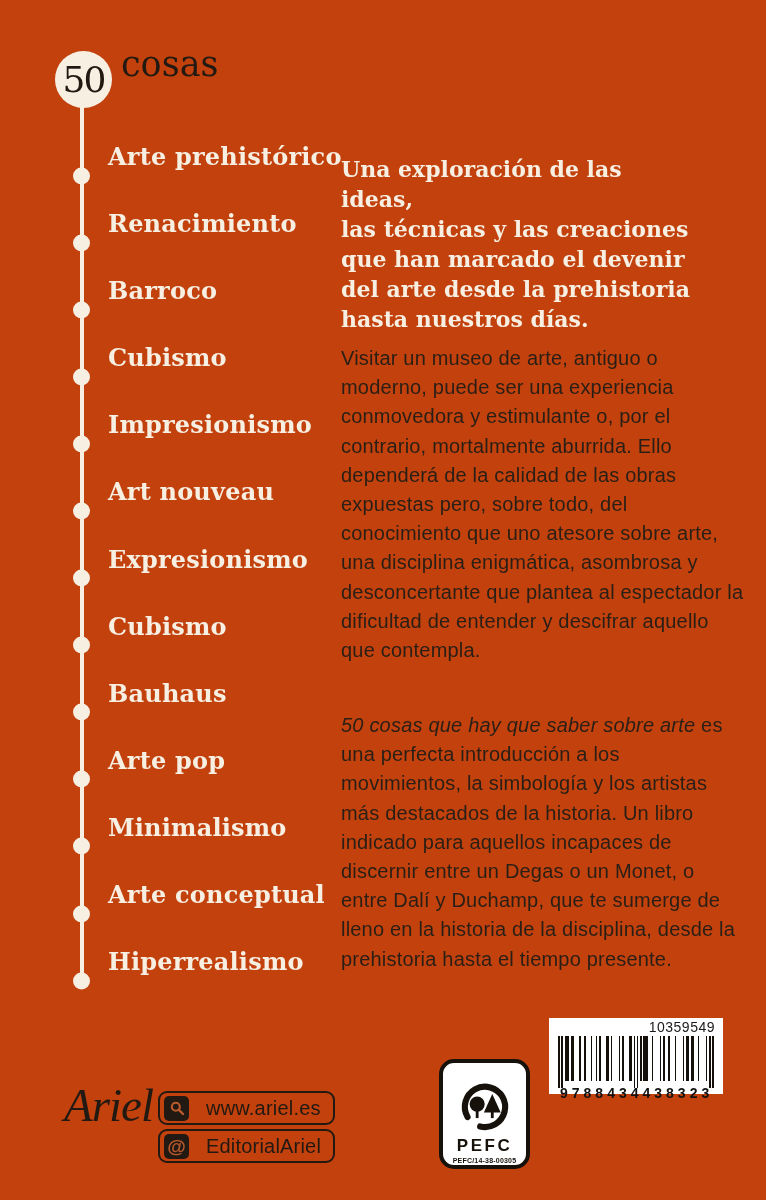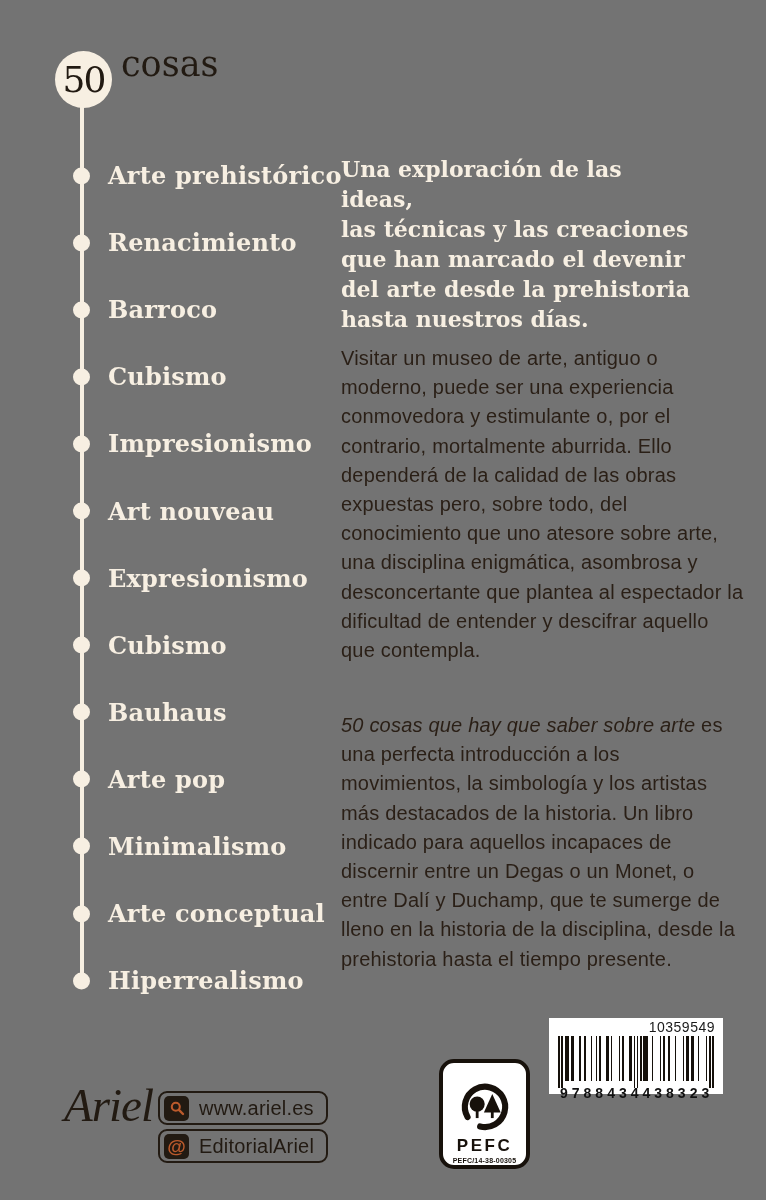--- a/index.html
+++ b/index.html
@@ -1,18 +1,18 @@
 <!DOCTYPE html>
 <html><head>
 <meta charset="utf-8">
 <style>
   html,body { margin:0; padding:0; }
   .page {
     position:relative; width:766px; height:1200px; overflow:hidden;
-    background:#737373;
+    background:#c2410c;
     font-family:"Liberation Sans", sans-serif;
   }
   
   .brand-circle {
     position:absolute; left:55px; top:51px; width:57px; height:57px;
     background:#F7EFE2; border-radius:50%;
     display:flex; align-items:center; justify-content:center;
   }
   .brand-number {
     font-family:"DejaVu Serif", serif; font-size:36px; color:#221A12; letter-spacing:-2px;
@@ -20,21 +20,21 @@
   .brand-word {
     position:absolute; left:121px; top:44px;
     font-family:"DejaVu Serif", serif; font-size:35px; color:#221A12;
   }
   
   .timeline-line {
     position:absolute; left:80px; top:105px; width:3.5px; height:880px;
     background:#F7EFE2;
   }
   ul.timeline { position:absolute; left:0; top:142px; margin:0; padding:0; list-style:none; }
-  ul.timeline li { position:relative; height:67.1px; display:flex; align-items:center; padding-left:108px; }
+  ul.timeline li { position:relative; height:67.1px; display:flex; padding-left:108px; }
   .dot {
     position:absolute; left:73px; top:50%; transform:translateY(-50%);
     width:17px; height:17px; border-radius:50%; background:#F7EFE2;
   }
   .tl-label {
     font-family:"DejaVu Serif", serif; font-weight:700; font-size:24px;
     color:#F7EFE2; letter-spacing:0.2px; white-space:nowrap;
   }
   
   .lead {
@@ -50,21 +50,21 @@
   .par2 { top:711px; }
   .par2 em { font-style:italic; }
   
   .publisher {
     position:absolute; left:64px; top:1078px;
     font-family:"Liberation Serif", serif; font-style:italic; font-size:47px;
     color:#221A12; letter-spacing:-1px;
   }
   .badge {
     position:absolute; left:158px; height:34px; box-sizing:border-box;
-    display:flex; align-items:center; gap:10px; width:max-content;
+    display:flex; align-items:center; gap:17px; width:max-content;
     border:2.5px solid #221A12; border-radius:9px; padding:0 12px 0 4px;
   }
   .badge.web { top:1091px; }
   .badge.social { top:1129px; }
   .badge-icon {
     width:25px; height:25px; border-radius:5px; background:#221A12;
     display:flex; align-items:center; justify-content:center; flex:0 0 auto;
   }
   .badge-icon .at-glyph { color:#BB5A2C; font-size:19px; font-weight:700; line-height:1; }
   .badge-text { font-size:20px; font-weight:500; color:#221A12; letter-spacing:0.2px; white-space:nowrap; }

